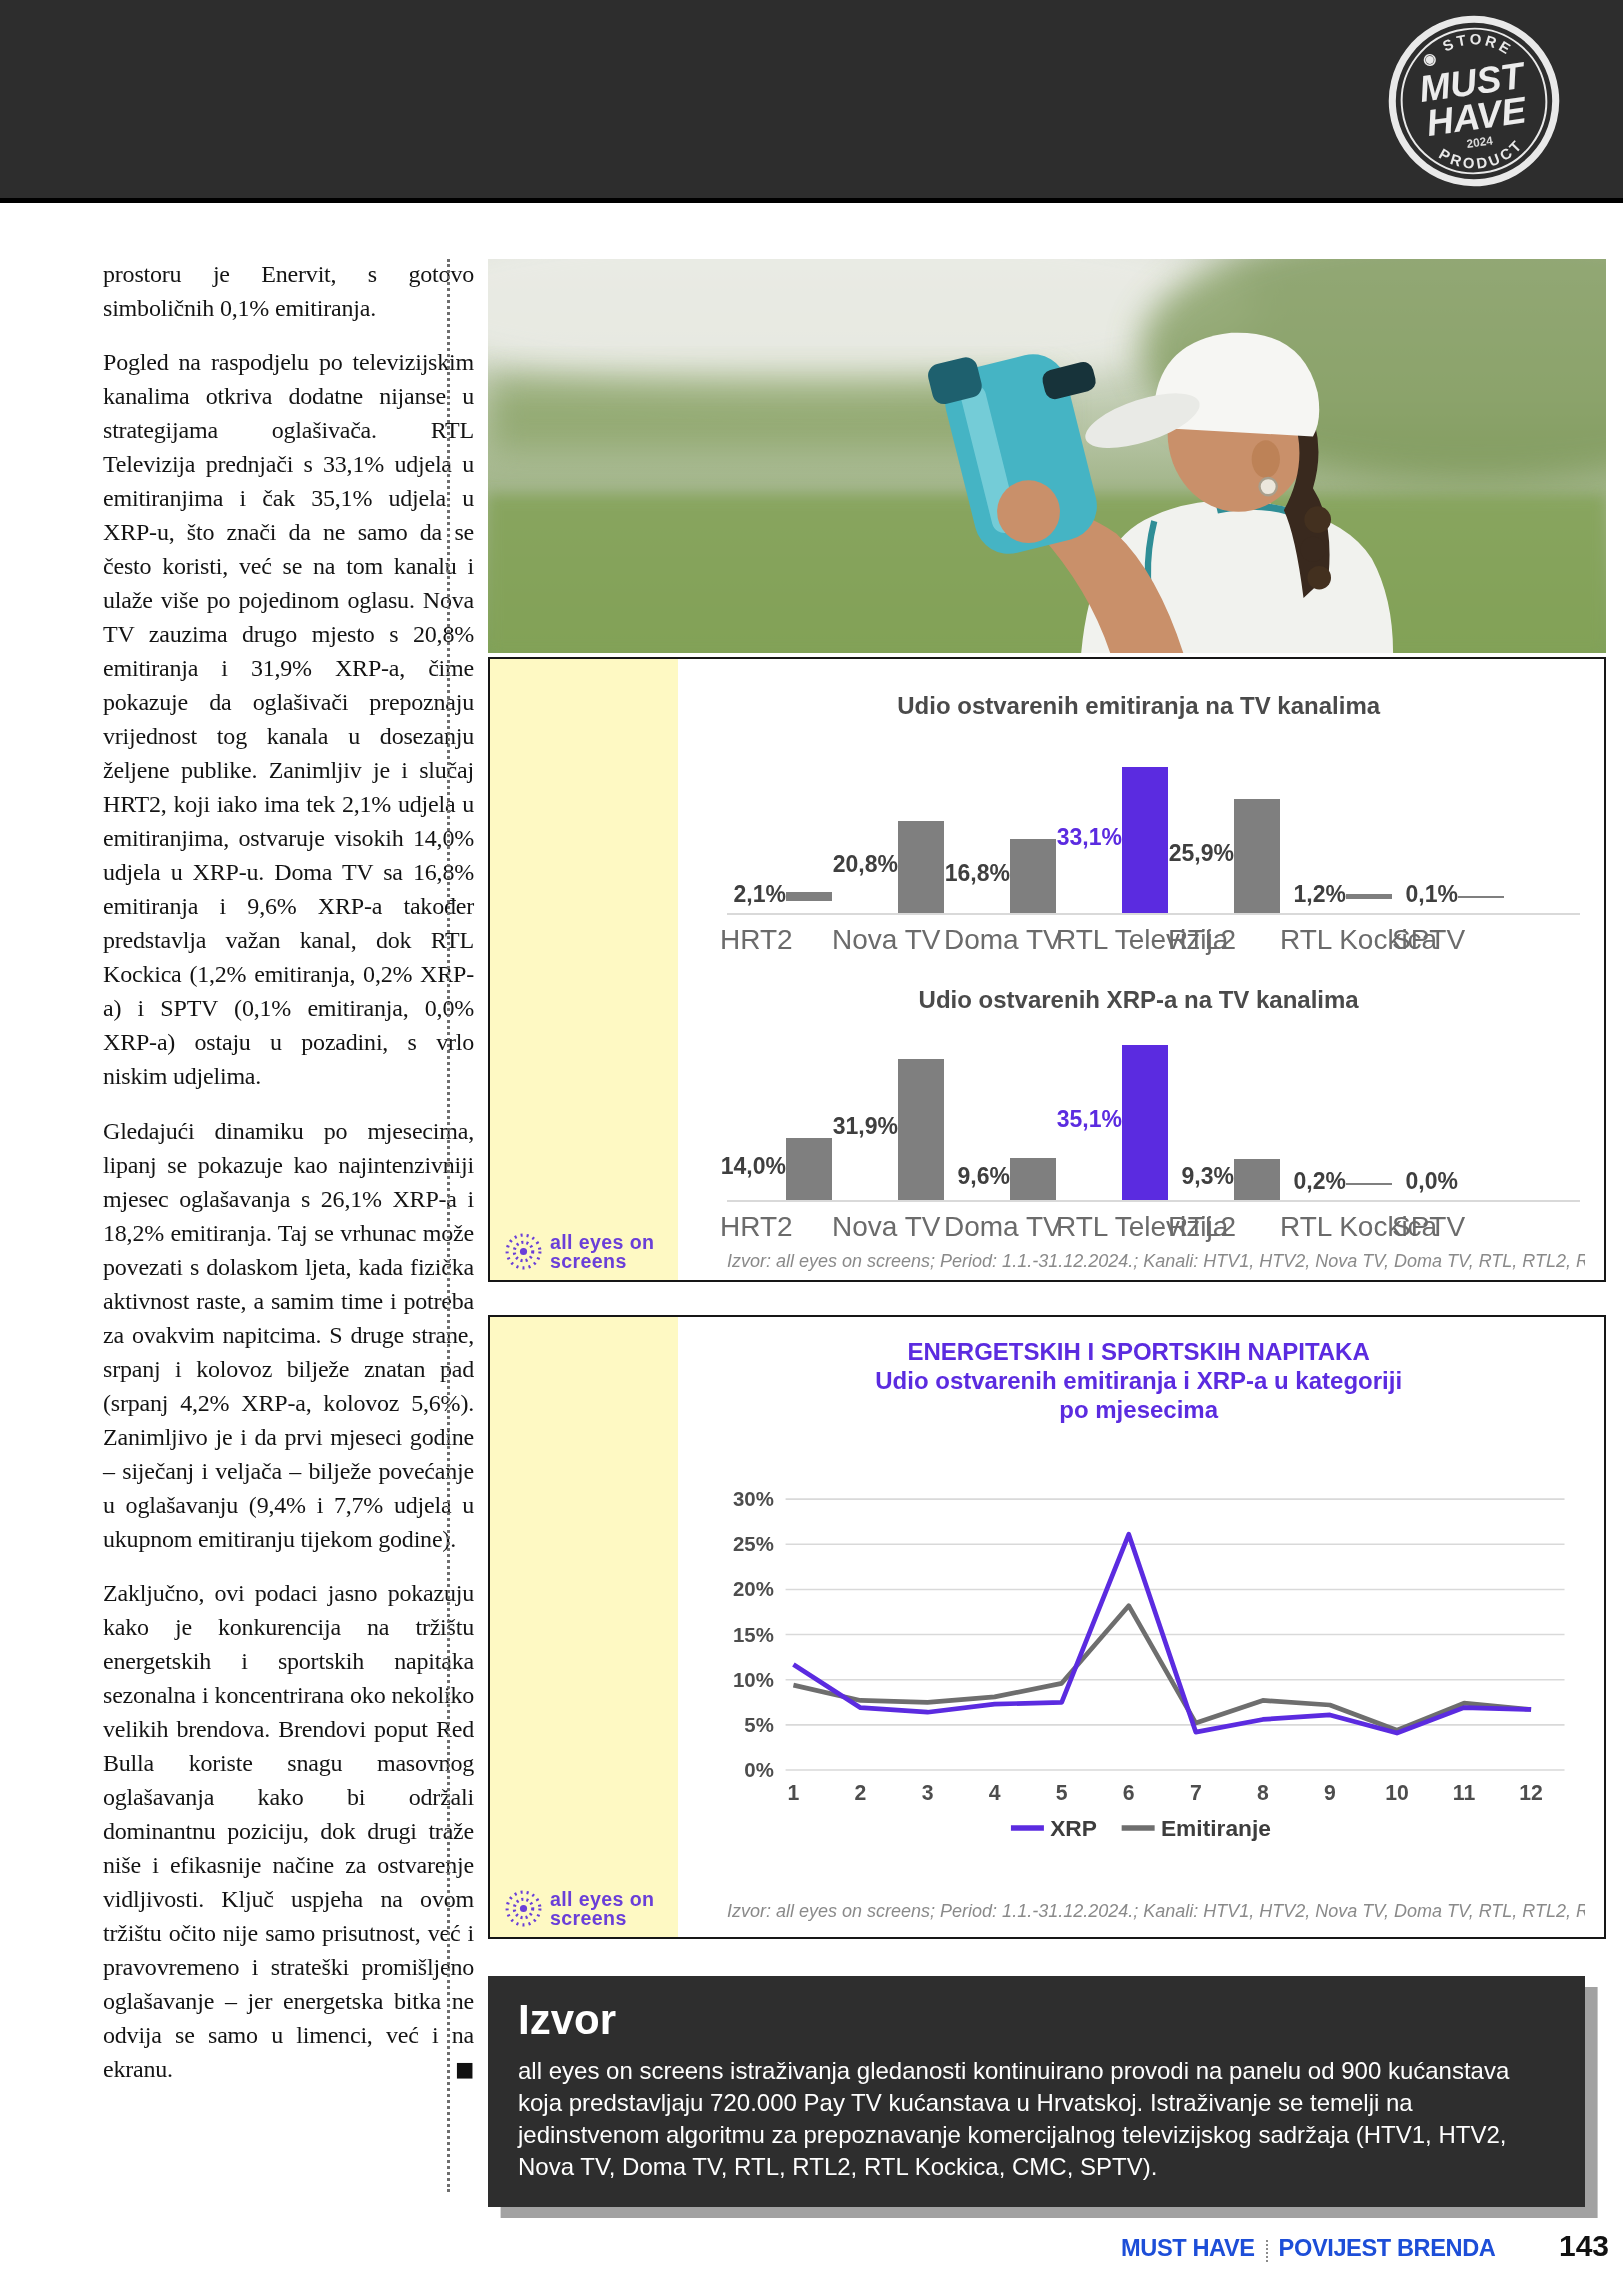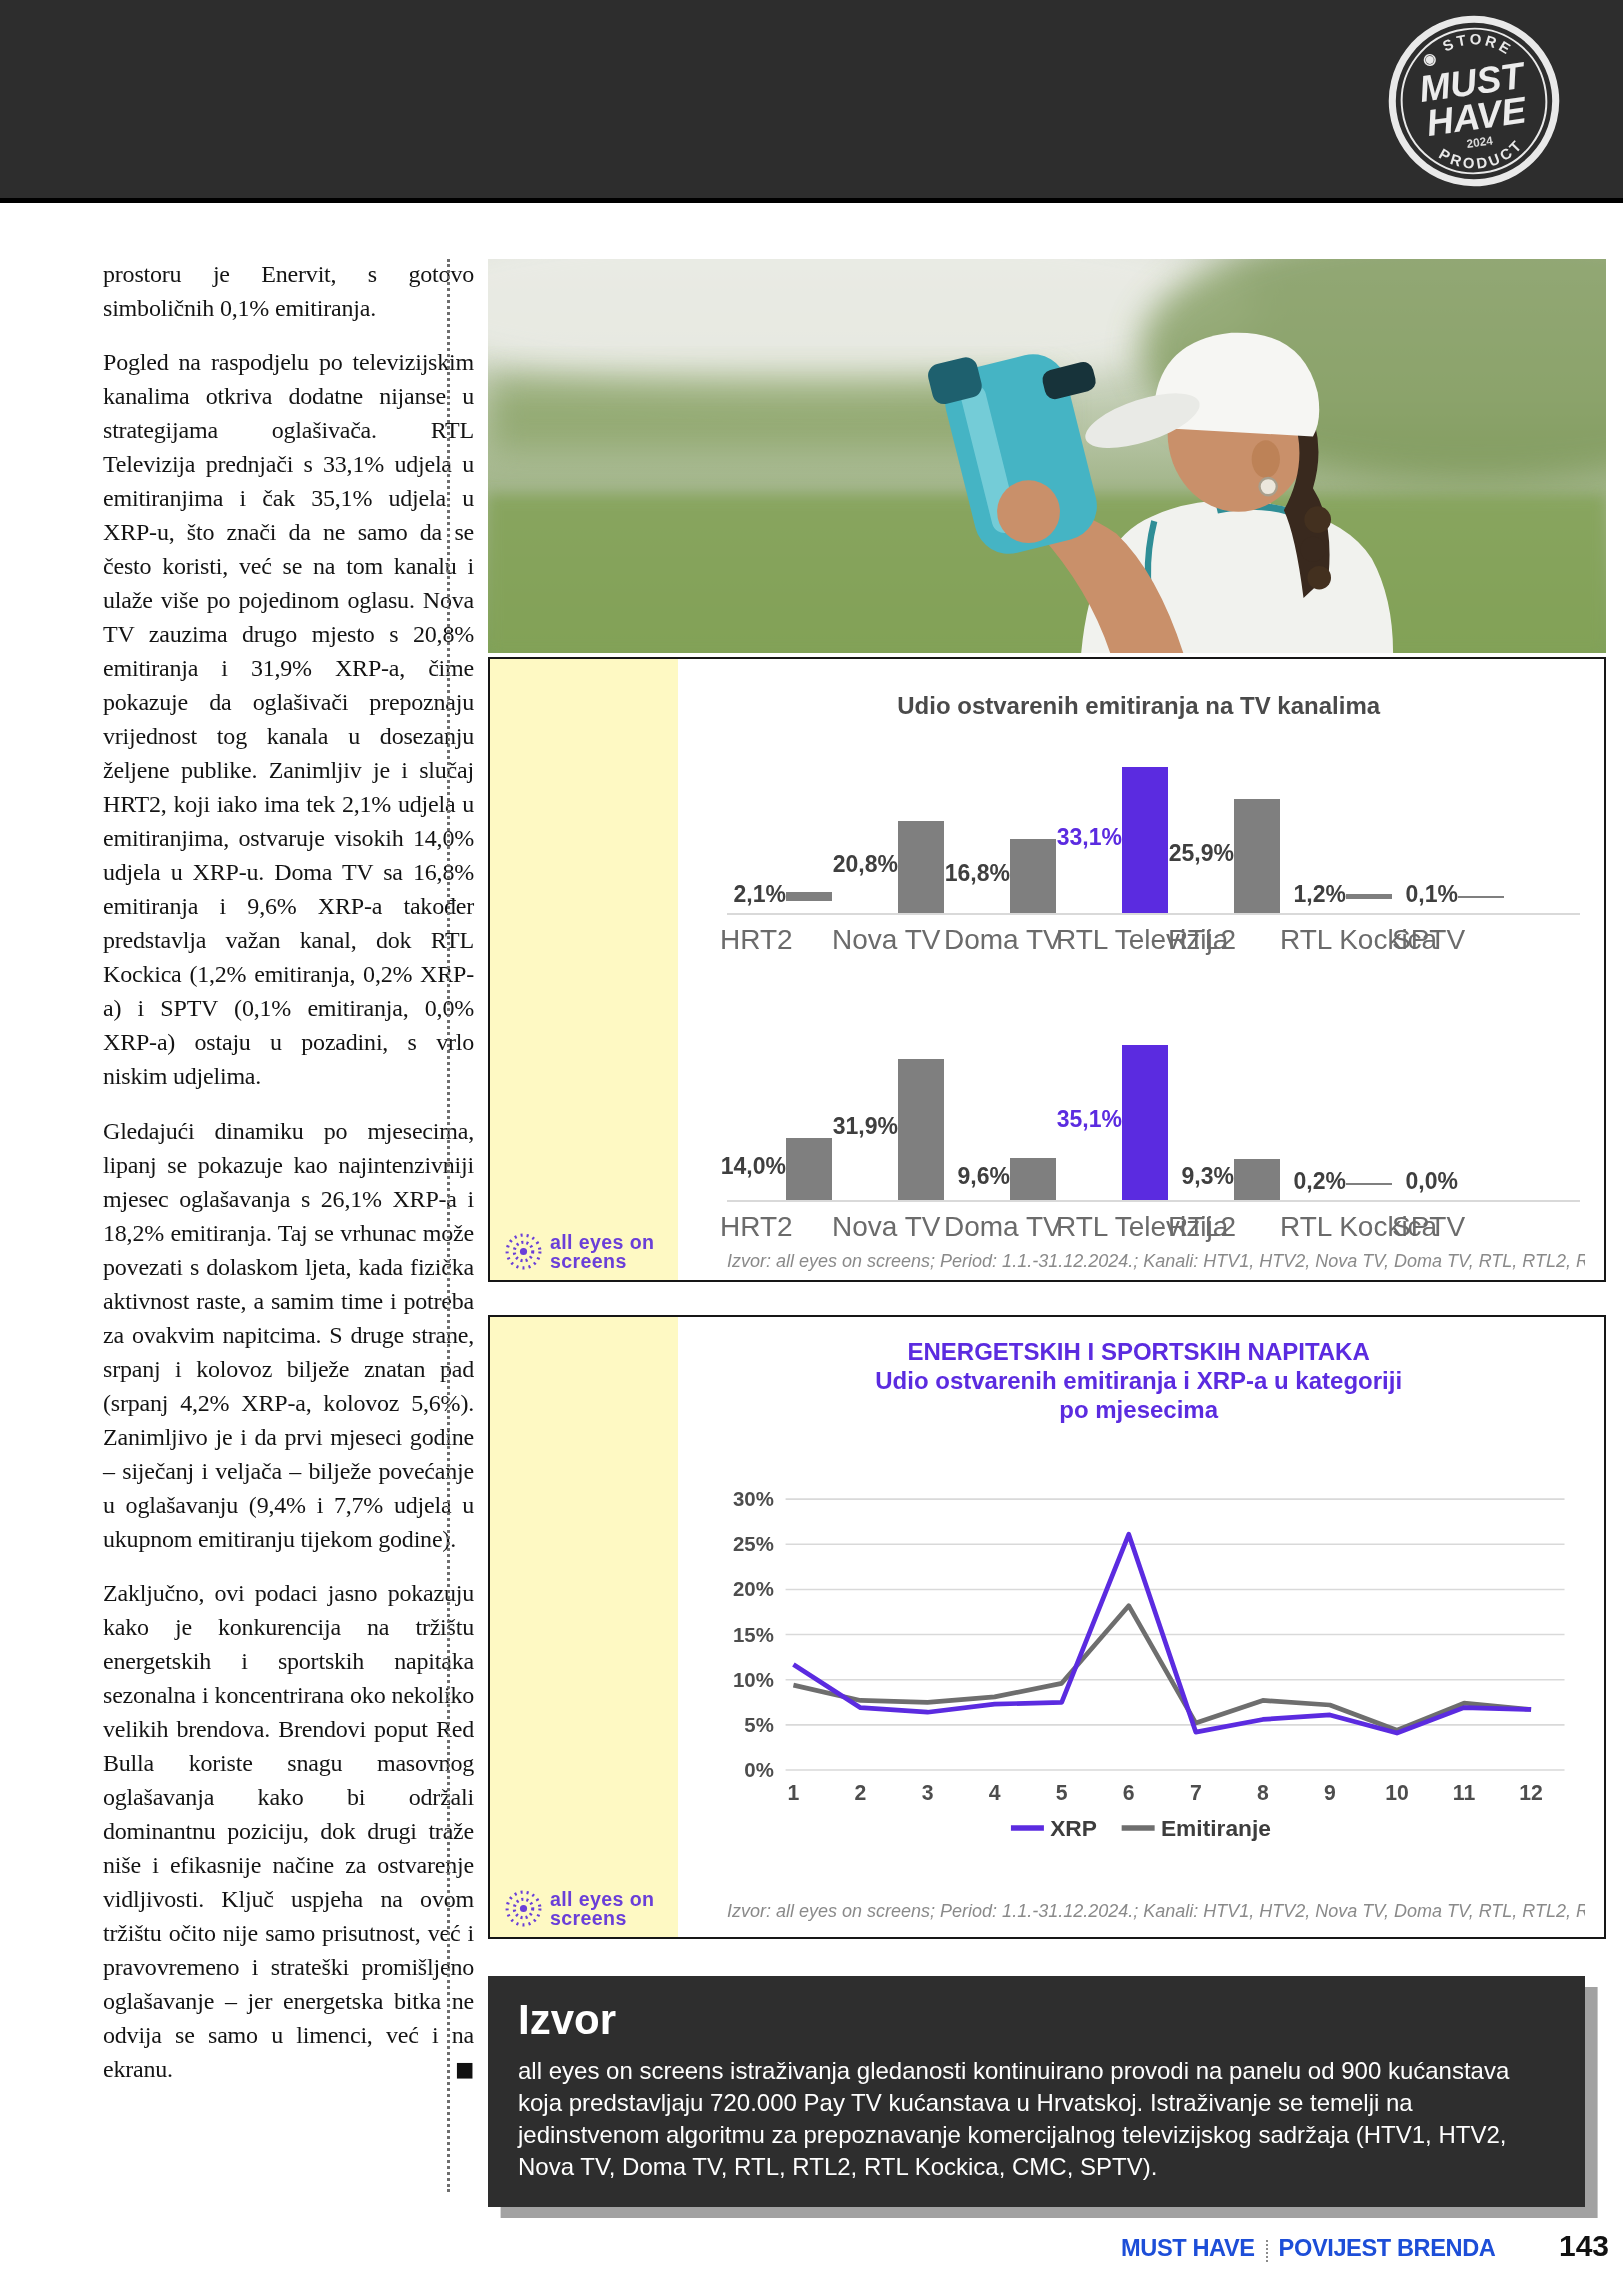--- a/index.html
+++ b/index.html
@@ -202,20 +202,21 @@
     <div class="axis" style="top:254px;"></div>
     <div class="cats" id="cats0" style="top:265px;">
         <div class="bar-cat">HRT2</div>
         <div class="bar-cat">Nova TV</div>
         <div class="bar-cat">Doma TV</div>
         <div class="bar-cat">RTL Televizija</div>
         <div class="bar-cat">RTL2</div>
         <div class="bar-cat">RTL Kockica</div>
         <div class="bar-cat">SPTV</div>
       </div>
+    <div class="chart-title" style="top:327px;">Udio ostvarenih XRP-a na TV kanalima</div>
     <div class="bars" id="bars1" style="top:362px;">
         <div class="bar-slot">
           <div class="bar-val">14,0%</div>
           <div class="bar" style="height: 62px;"></div>
         </div>
         <div class="bar-slot">
           <div class="bar-val">31,9%</div>
           <div class="bar" style="height: 141px;"></div>
         </div>
         <div class="bar-slot">

